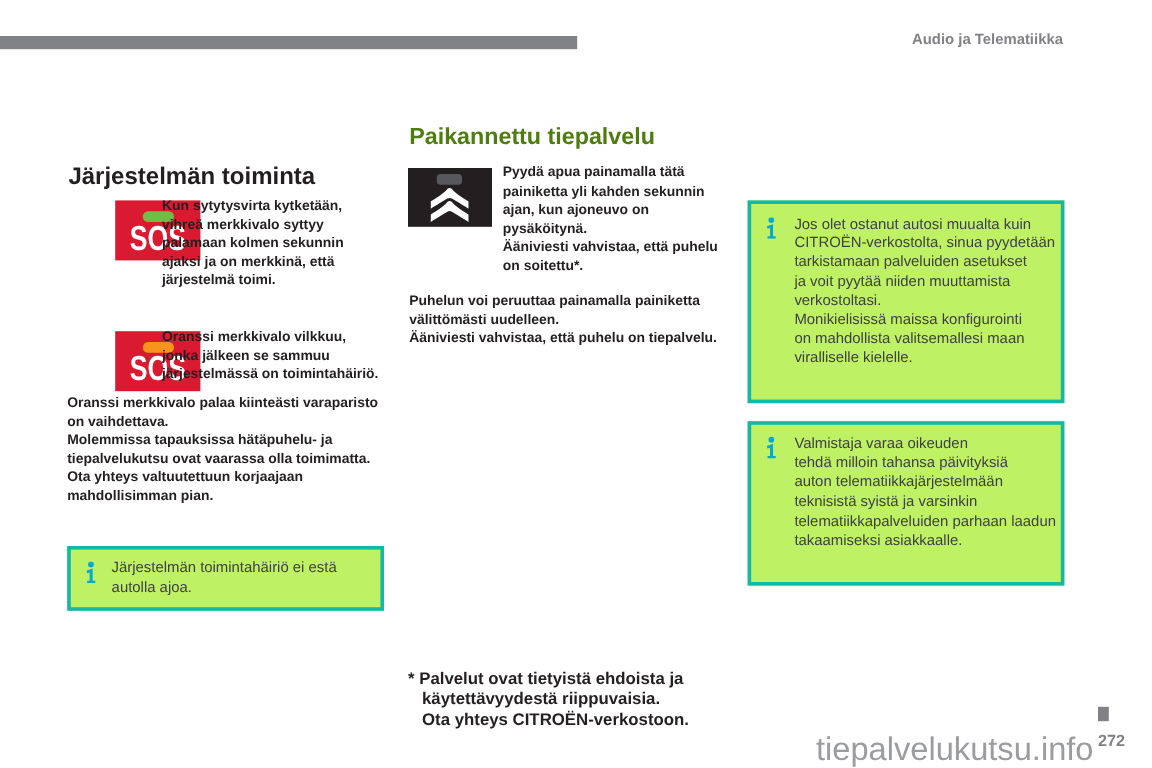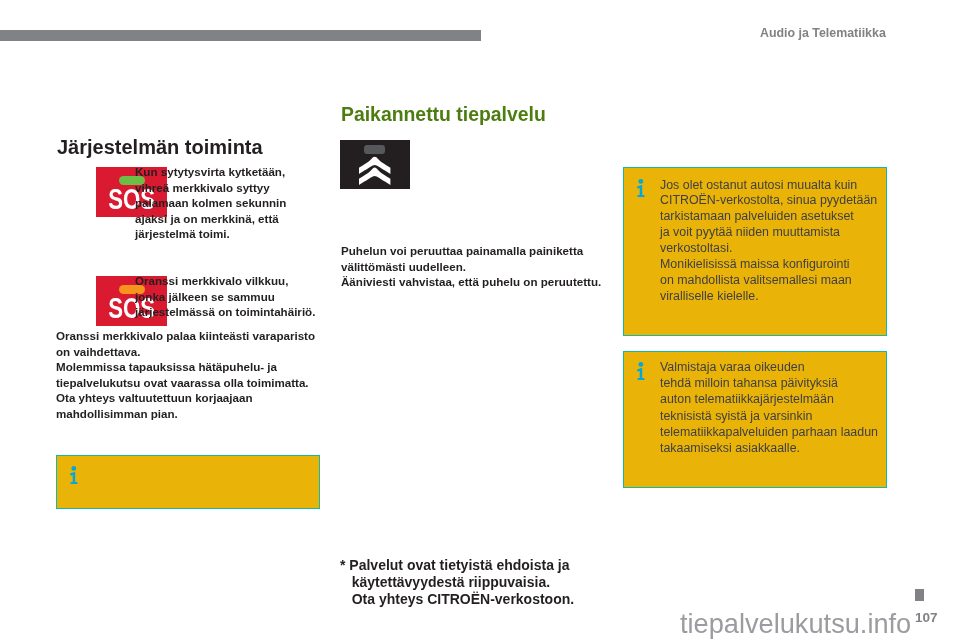--- a/index.html
+++ b/index.html
@@ -22,21 +22,21 @@
 
   .sos{position:absolute;background:#da1a31;margin-left:40px;}
   .sos .pill{position:absolute;border-radius:4.5px;}
   .sos .lbl{position:absolute;left:0;width:100%;text-align:center;color:#ffffff;
             font-weight:bold;font-size:29px;line-height:29px;}
   .sos .lbl span{display:inline-block;transform:scaleX(0.765);transform-origin:center;}
 
   .citr{position:absolute;background:#231f20;}
   .citr .pill{position:absolute;background:#57585b;border-radius:3px;}
 
-  .ibox{position:absolute;background:#eab308;border:1px solid #14b8a6;box-sizing:border-box;}
+  .ibox{position:absolute;background:#bef264;border:3px solid #14b8a6;box-sizing:border-box;}
   .ibox .ic{position:absolute;}
   .ibox .tx{position:absolute;font-size:12.42px;line-height:15.9px;color:#404043;white-space:pre-line;}
 
   .pagemark{position:absolute;background:#808285;}
   .pagenum{position:absolute;font-size:13.5px;line-height:13.5px;font-weight:bold;color:#808285;}
   .wm{position:absolute;font-size:27.2px;line-height:27.2px;color:#9b9c9f;}
 </style>
 </head>
 <body>
 
@@ -72,35 +72,43 @@
 jonka jälkeen se sammuu
 järjestelmässä on toimintahäiriö.</div>
 
   <div class="ibox" style="left:55.5px;top:454.5px;width:264px;height:54.5px;">
     <span class="ic" style="left:13.5px;top:10.5px;width:9px;height:18px;">
         <svg width="9" height="18" viewBox="0 0 9 18" style="display:block">
           <circle cx="3.8" cy="2.4" r="2.4" fill="#00a9d8"></circle>
           <path d="M0 7.6 L5.2 5.8 L5.2 15.9 L7.4 15.9 L7.4 18 L0.6 18 L0.6 15.9 L2.7 15.9 L2.7 9.1 L0.6 9.7 Z" fill="#00a9d8"></path>
         </svg>
       </span>
+    <div class="tx" style="left:34.5px;top:8.5px;width:218px;">Järjestelmän toimintahäiriö ei estä
+autolla ajoa.</div>
   </div>
 
   <div class="h-main" style="left:341px;top:103px;">Paikannettu tiepalvelu</div>
 
   <div class="citr" style="left:340px;top:140px;width:70px;height:49px;">
     <div class="pill" style="left:24.2px;top:5.3px;width:21.3px;height:9px;"></div>
     <svg width="70" height="49" viewBox="0 0 70 49" style="position:absolute;left:0;top:0;">
       <path d="M19.0 34.0 L19.0 27.8 C22.8 25.6 29.5 21.6 33.0 17.3 Q34.7 15.95 36.4 17.3 C39.9 21.6 46.6 25.6 50.4 27.8 L50.4 34.0 C46.9 31.7 40.0 27.5 36.6 25.5 Q34.7 24.45 32.8 25.5 C29.4 27.5 22.5 31.7 19.0 34.0 Z" fill="#ffffff"></path>
       <path d="M19.0 44.9 L19.0 38.7 C22.8 36.5 29.5 32.5 33.0 28.2 Q34.7 26.85 36.4 28.2 C39.9 32.5 46.6 36.5 50.4 38.7 L50.4 44.9 C46.9 42.6 40.0 38.4 36.6 36.4 Q34.7 35.35 32.8 36.4 C29.4 38.4 22.5 42.6 19.0 44.9 Z" fill="#ffffff"></path>
     </svg>
   </div>
+  <div class="bodytext" style="left:419px;top:136px;width:220px;">Pyydä apua painamalla tätä
+painiketta yli kahden sekunnin
+ajan, kun ajoneuvo on
+pysäköitynä.
+Ääniviesti vahvistaa, että puhelu
+on soitettu*.</div>
 
   <div class="bodytext" style="left:341px;top:243px;width:290px;">Puhelun voi peruuttaa painamalla painiketta
 välittömästi uudelleen.
-Ääniviesti vahvistaa, että puhelu on peruutettu.</div>
+Ääniviesti vahvistaa, että puhelu on tiepalvelu.</div>
 
   <div class="footnote" style="left:340px;top:557px;width:260px;">* Palvelut ovat tietyistä ehdoista ja
    käytettävyydestä riippuvaisia.
    Ota yhteys CITROËN-verkostoon.</div>
 
   <div class="ibox" style="left:623px;top:167px;width:264px;height:169px;">
     <span class="ic" style="left:13px;top:11px;width:9px;height:18px;">
         <svg width="9" height="18" viewBox="0 0 9 18" style="display:block">
           <circle cx="3.8" cy="2.4" r="2.4" fill="#00a9d8"></circle>
           <path d="M0 7.6 L5.2 5.8 L5.2 15.9 L7.4 15.9 L7.4 18 L0.6 18 L0.6 15.9 L2.7 15.9 L2.7 9.1 L0.6 9.7 Z" fill="#00a9d8"></path>
@@ -125,15 +133,15 @@
       </span>
     <div class="tx" style="left:36px;top:6.8px;width:226px;line-height:16.3px;">Valmistaja varaa oikeuden
 tehdä milloin tahansa päivityksiä
 auton telematiikkajärjestelmään
 teknisistä syistä ja varsinkin
 telematiikkapalveluiden parhaan laadun
 takaamiseksi asiakkaalle.</div>
   </div>
 
   <div class="pagemark" style="left:915px;top:589px;width:9px;height:12px;"></div>
-  <div class="pagenum" style="left:915px;top:611px;">107</div>
+  <div class="pagenum" style="left:915px;top:611px;">272</div>
   <div class="wm" style="left:680px;top:610px;">tiepalvelukutsu.info</div>
 </div>
 
 </body></html>

